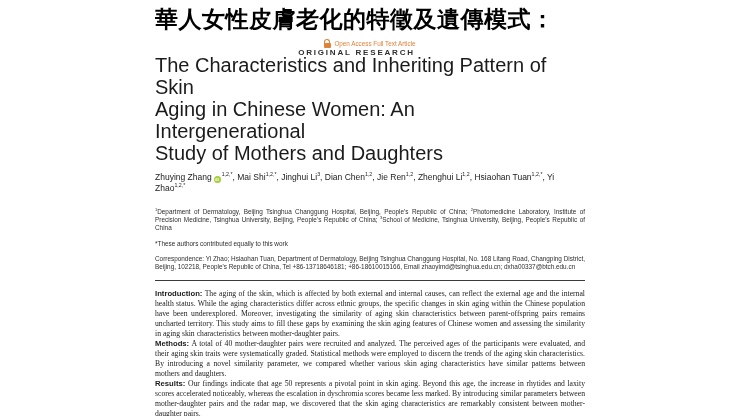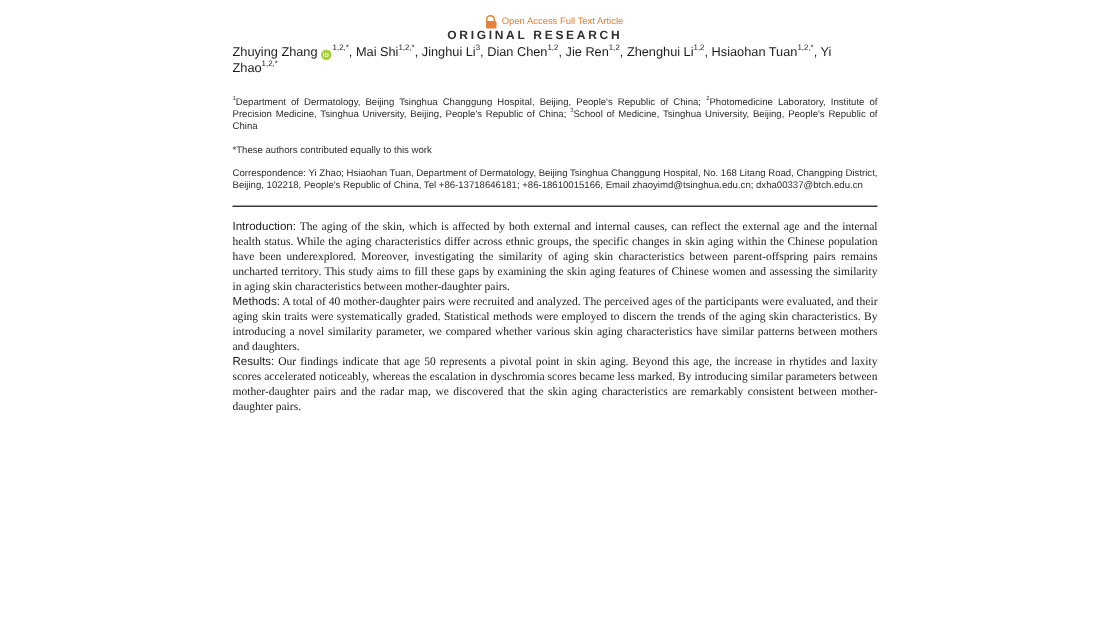--- a/index.html
+++ b/index.html
@@ -123,42 +123,48 @@
     margin-top: 8px;
     font-family: "Liberation Serif", "DejaVu Serif", serif;
     font-size: 7.7px;
     line-height: 10px;
     color: #1b1b1b;
     text-align: justify;
   }
   .abstract p { margin: 0; }
   .abstract .sec-label {
     font-family: "Liberation Sans", "DejaVu Sans", sans-serif;
-    font-weight: 400;
+    font-weight: 700;
   }
 </style>
 </head>
 <body>
 
 <div class="page">
 
   <h1 class="cn-title">
+    <div>華人女性皮膚老化的特徵及遺傳模式：</div>
   </h1>
 
   <div class="oa-row">
     <div class="oa-left">
       <span class="lock-icon">
         <span class="shackle"></span>
           <span class="body"></span>
       </span>
       <span class="oa-label">Open Access Full Text Article</span>
     </div>
     <div class="article-type">ORIGINAL RESEARCH</div>
   </div>
 
+  <h2 class="en-title">
+    <div>The Characteristics and Inheriting Pattern of Skin</div>
+    <div>Aging in Chinese Women: An Intergenerational</div>
+    <div>Study of Mothers and Daughters</div>
+  </h2>
 
   <div class="authors" id="authors"><span>Zhuying Zhang<span class="orcid-icon">iD</span><sup>1,2,*</sup></span>, <span>Mai Shi<sup>1,2,*</sup></span>, <span>Jinghui Li<sup>3</sup></span>, <span>Dian Chen<sup>1,2</sup></span>, <span>Jie Ren<sup>1,2</sup></span>, <span>Zhenghui Li<sup>1,2</sup></span>, <span>Hsiaohan Tuan<sup>1,2,*</sup></span>, <span>Yi Zhao<sup>1,2,*</sup></span></div>
 
   <div class="affiliations" id="affiliations"><sup>1</sup><span>Department of Dermatology, Beijing Tsinghua Changgung Hospital, Beijing, People's Republic of China; </span><sup>2</sup><span>Photomedicine Laboratory, Institute of Precision Medicine, Tsinghua University, Beijing, People's Republic of China; </span><sup>3</sup><span>School of Medicine, Tsinghua University, Beijing, People's Republic of China</span></div>
 
   <div class="equal-note">*These authors contributed equally to this work</div>
 
   <div class="correspondence">Correspondence: Yi Zhao; Hsiaohan Tuan, Department of Dermatology, Beijing Tsinghua Changgung Hospital, No. 168 Litang Road, Changping District, Beijing, 102218, People's Republic of China, Tel +86-13718646181; +86-18610015166, Email zhaoyimd@tsinghua.edu.cn; dxha00337@btch.edu.cn</div>
 
   <hr class="rule">

